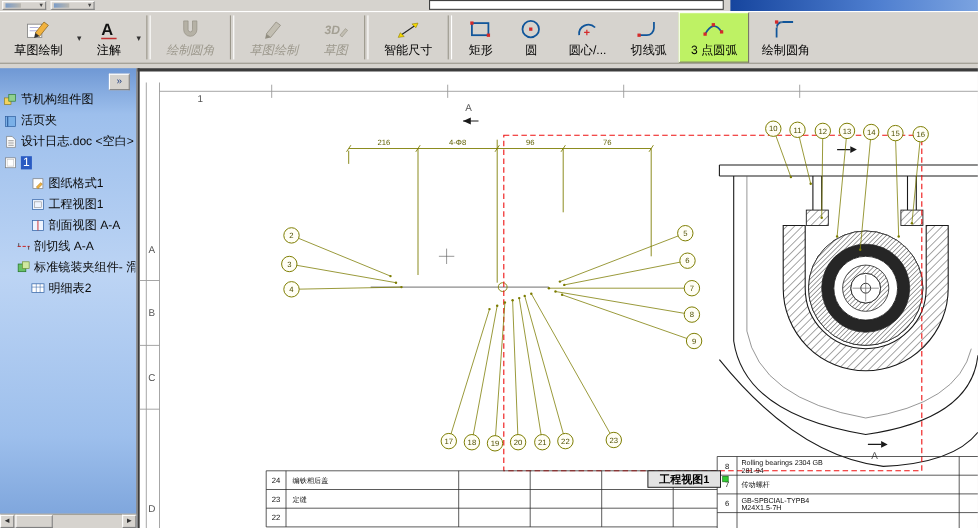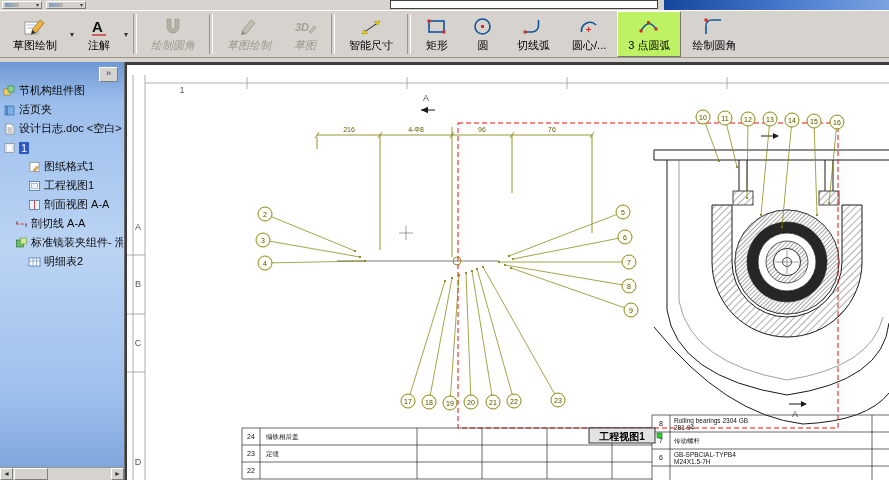--- a/index.html
+++ b/index.html
@@ -177,32 +177,32 @@
     <div class="tbtn">
       <svg class="ticon" viewBox="0 0 24 22">
         <circle cx="11.5" cy="10.5" r="7.5" fill="none" stroke="#10559a" stroke-width="1.6"></circle>
         <rect x="10" y="9" width="3" height="3" fill="#d42a2a"></rect>
       </svg>
       <span>圆</span>
     </div>
 
     <div class="tbtn">
       <svg class="ticon" viewBox="0 0 24 22">
+        <path d="M4.5,16 A8.5,8.5 0 0 1 19,9" fill="none" stroke="#10559a" stroke-width="1.6"></path>
+        <path d="M9,13.5 h5 M11.5,11 v5" stroke="#d42a2a" stroke-width="1.1"></path>
+      </svg>
+      <span>圆心/...</span>
+    </div>
+
+    <div class="tbtn">
+      <svg class="ticon" viewBox="0 0 24 22">
         <path d="M3,16 H10 A6.5,6.5 0 0 0 16.5,9.5 V4" fill="none" stroke="#10559a" stroke-width="1.6"></path>
         <rect x="1.5" y="14.5" width="3" height="3" fill="#d42a2a"></rect>
       </svg>
       <span>切线弧</span>
-    </div>
-
-    <div class="tbtn">
-      <svg class="ticon" viewBox="0 0 24 22">
-        <path d="M4.5,16 A8.5,8.5 0 0 1 19,9" fill="none" stroke="#10559a" stroke-width="1.6"></path>
-        <path d="M9,13.5 h5 M11.5,11 v5" stroke="#d42a2a" stroke-width="1.1"></path>
-      </svg>
-      <span>圆心/...</span>
     </div>
 
     <div class="tbtn pressed">
       <svg class="ticon" viewBox="0 0 24 22">
         <path d="M4,15 Q11.5,1.5 19,13" fill="none" stroke="#10559a" stroke-width="1.6"></path>
         <rect x="2.5" y="13.5" width="3" height="3" fill="#d42a2a"></rect>
         <rect x="17.5" y="11.5" width="3" height="3" fill="#d42a2a"></rect>
         <rect x="10" y="5" width="3" height="3" fill="#d42a2a"></rect>
       </svg>
       <span>3 点圆弧</span>

